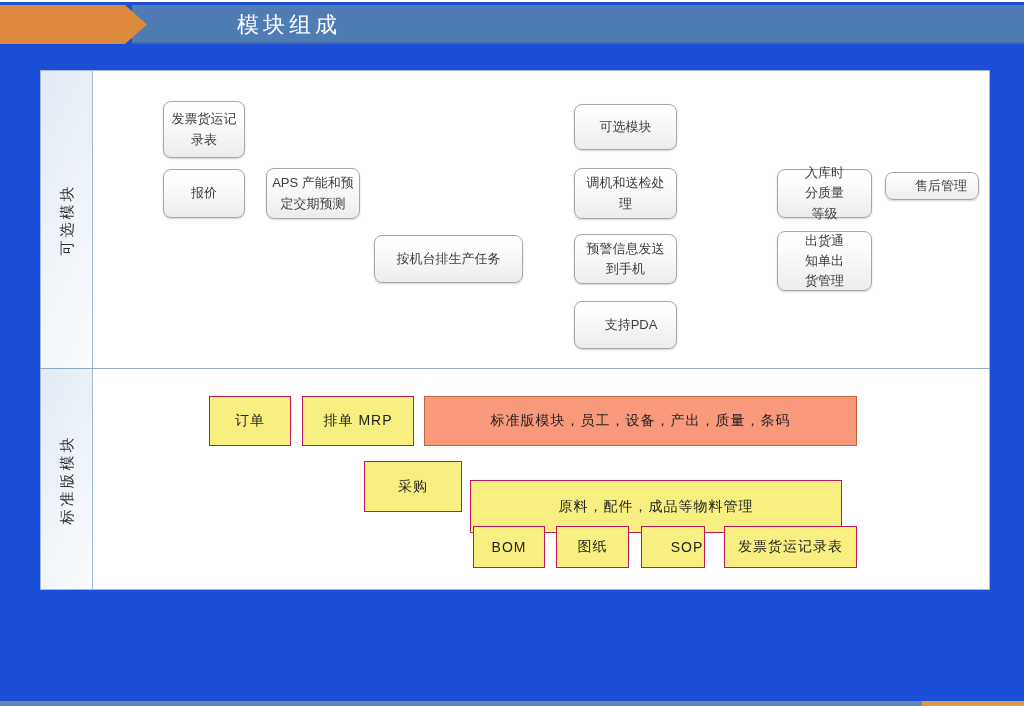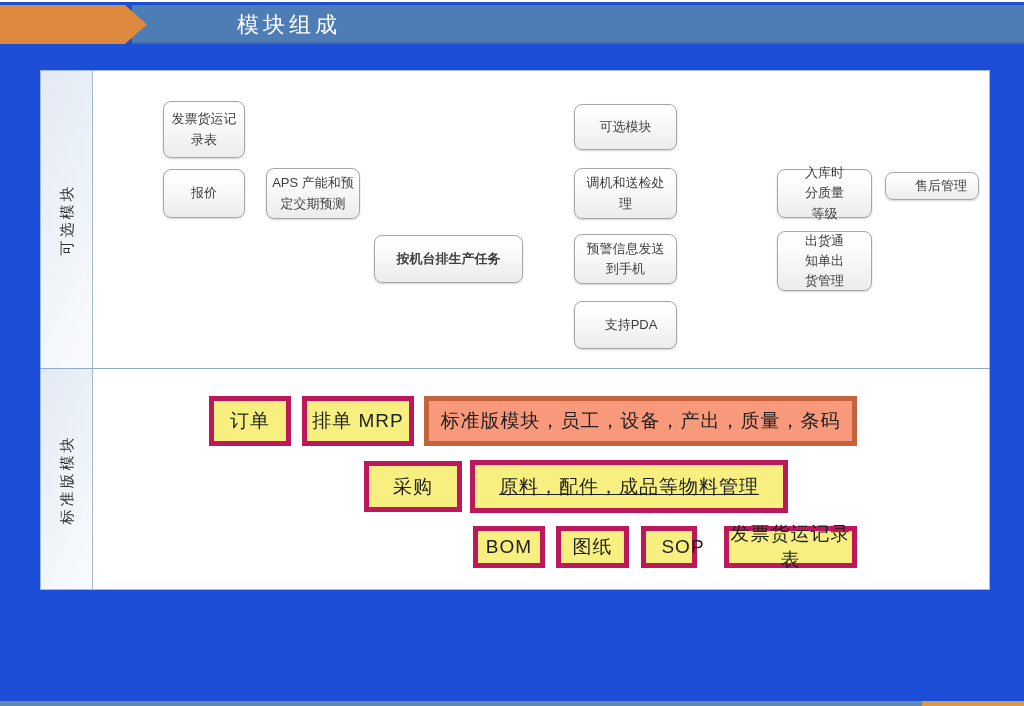--- a/index.html
+++ b/index.html
@@ -24,23 +24,23 @@
   .label-cell .vtext{transform:rotate(-90deg);white-space:nowrap;font-size:15px;letter-spacing:3px;color:#2f2f2f;}
 
   
   .gbox{position:absolute;border:1px solid #a6a6a6;border-radius:8px;
     background:linear-gradient(#fefefe 20%,#ececec);box-shadow:0 1px 2px rgba(0,0,0,.18);
     display:flex;align-items:center;justify-content:center;text-align:center;
     font-size:13px;color:#3d3d3d;line-height:1.55;padding:0 6px;box-sizing:border-box;}
   .gbox.p10{padding:0 23px;font-family:Liberation Serif, serif;}
 
   
-  .ybox{position:absolute;border:5px solid #be185d;background:#f7ef80;
-    display:flex;align-items:center;justify-content:center;text-align:center;
-    font-size:19px;color:#1f1f1f;box-sizing:border-box;letter-spacing:1px;}
+  .ybox{position:absolute;border:1px solid #be185d;background:#f7ef80;
+    display:flex;align-items:center;justify-content:center;text-align:right;
+    font-size:14px;color:#1f1f1f;box-sizing:border-box;letter-spacing:1px;}
   .obox{background:#f9997b;border-color:#c4623c;}
 
   
   .footer-blue{position:absolute;left:0;top:699px;width:922px;height:5px;background:#5d87b4;}
   .footer-orange{position:absolute;left:922px;top:699px;width:102px;height:5px;background:#d9984c;}
 </style>
 </head>
 <body>
 
 <div class="slide">
@@ -55,35 +55,35 @@
   </div>
   <div class="label-cell" style="top:367px;height:220px;">
     <span class="vtext">标准版模块</span>
   </div>
   <div class="label-col-border"></div>
   <div class="row-divider"></div>
 
   <div class="gbox" style="left:163px;top:99px;width:82px;height:57px;">发票货运记录表</div>
   <div class="gbox" style="left:163px;top:167px;width:82px;height:49px;">报价</div>
   <div class="gbox" style="left:266px;top:166px;width:94px;height:51px;padding:0 0;">APS 产能和预定交期预测</div>
-  <div class="gbox" style="left:374px;top:233px;width:149px;height:48px;font-weight:bold;">按机台排生产任务</div>
+  <div class="gbox" style="left:374px;top:233px;width:149px;height:48px;">按机台排生产任务</div>
   <div class="gbox" style="left:574px;top:102px;width:103px;height:46px;">可选模块</div>
   <div class="gbox" style="left:574px;top:166px;width:103px;height:51px;">调机和送检处理</div>
   <div class="gbox" style="left:574px;top:232px;width:103px;height:50px;">预警信息发送到手机</div>
   <div class="gbox" style="left:574px;top:299px;width:103px;height:48px;padding-left:17px;">支持PDA</div>
   <div class="gbox p10" style="left:777px;top:167px;width:95px;height:49px;">入库时分质量等级</div>
   <div class="gbox" style="left:885px;top:170px;width:94px;height:28px;padding-left:24px;">售后管理</div>
   <div class="gbox p10" style="left:777px;top:229px;width:95px;height:60px;">出货通知单出货管理</div>
 
   <div class="ybox" style="left:209px;top:394px;width:82px;height:50px;">订单</div>
   <div class="ybox" style="left:302px;top:394px;width:112px;height:50px;">排单 MRP</div>
   <div class="ybox obox" style="left:424px;top:394px;width:433px;height:50px;">标准版模块，员工，设备，产出，质量，条码</div>
   <div class="ybox" style="left:364px;top:459px;width:98px;height:51px;">采购</div>
-  <div class="ybox" style="left:470px;top:458px;width:318px;height:53px;text-decoration:underline;">原料，配件，成品等物料管理</div>
+  <div class="ybox" style="left:470px;top:478px;width:372px;height:53px;">原料，配件，成品等物料管理</div>
   <div class="ybox" style="left:473px;top:524px;width:72px;height:42px;">BOM</div>
   <div class="ybox" style="left:556px;top:524px;width:73px;height:42px;">图纸</div>
-  <div class="ybox" style="left:641px;top:524px;width:56px;height:42px;padding-left:28px;">SOP</div>
+  <div class="ybox" style="left:641px;top:524px;width:64px;height:42px;padding-left:28px;">SOP</div>
   <div class="ybox" style="left:724px;top:524px;width:133px;height:42px;">发票货运记录表</div>
 
   <div class="footer-blue"></div>
   <div class="footer-orange"></div>
 
 </div>
 
 </body></html>

